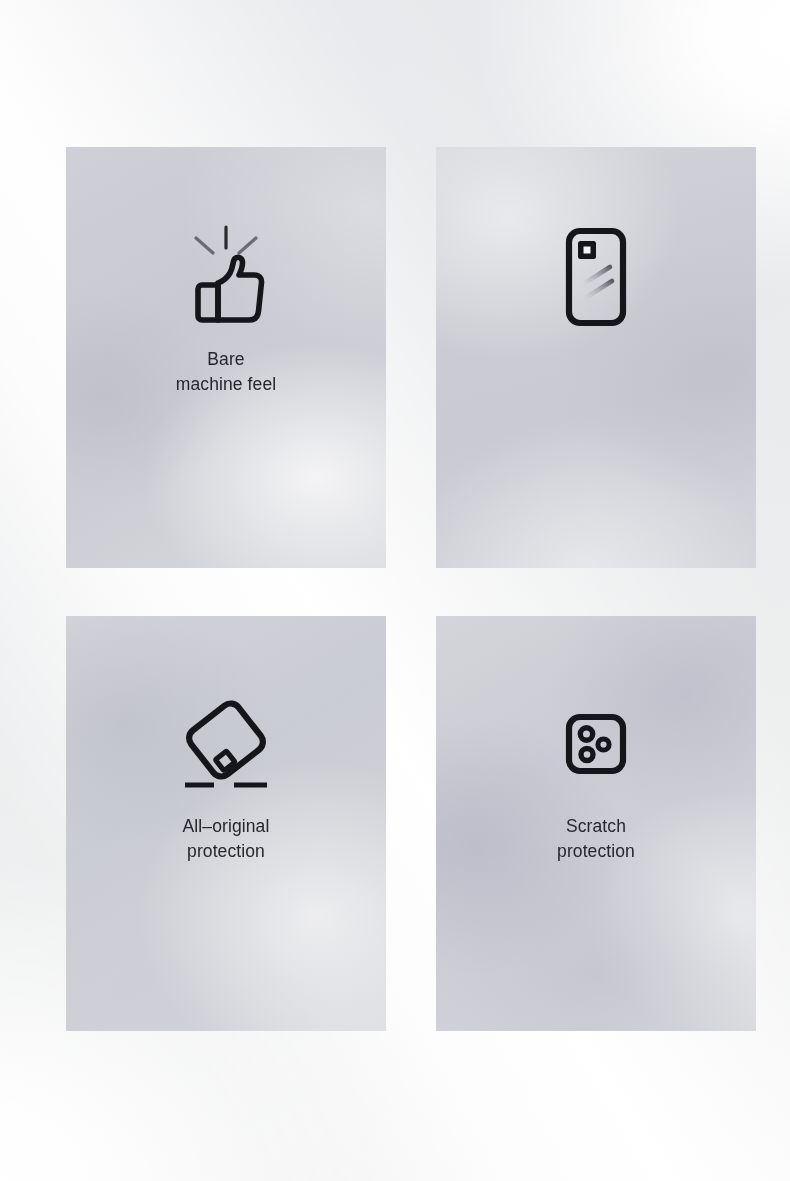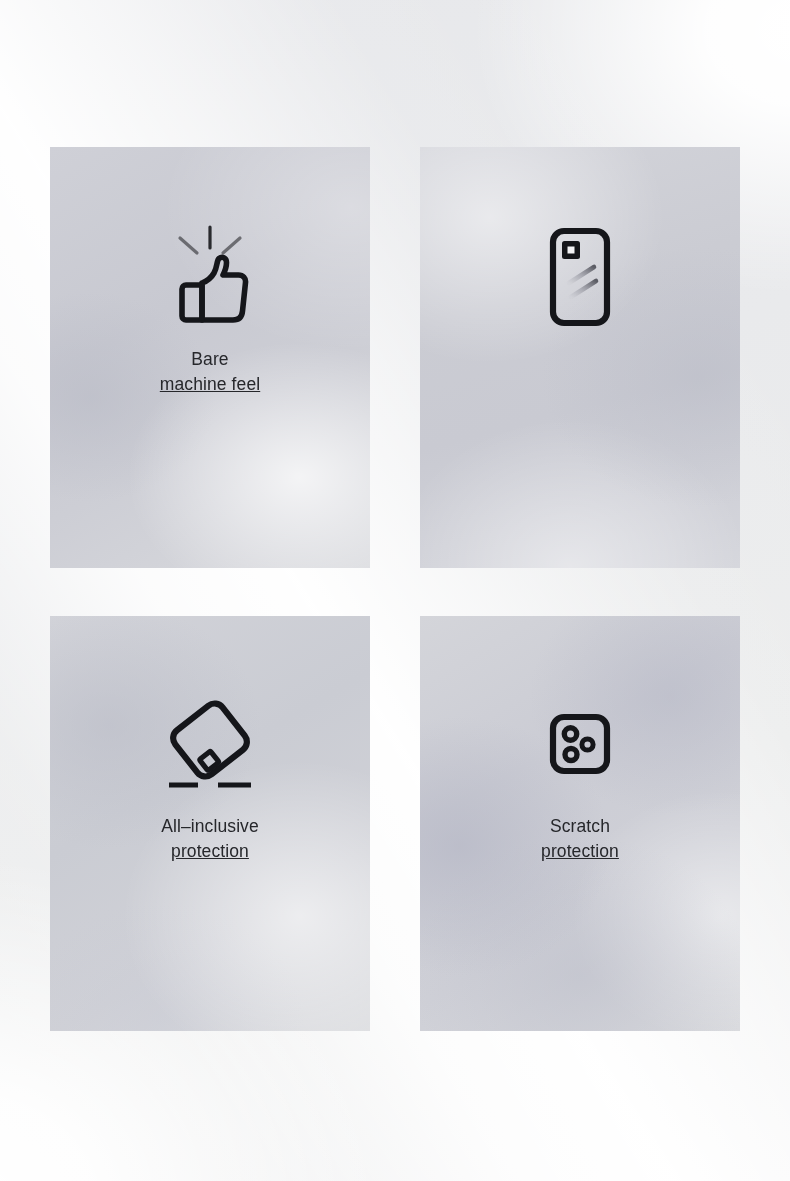--- a/index.html
+++ b/index.html
@@ -37,21 +37,21 @@
         rgba(255,255,255,0.60) 56%,
         rgba(255,255,255,0.10) 70%,
         rgba(255,255,255,0.00) 86%),
       
       linear-gradient(160deg, #e6e7ea 0%, #e9eaec 40%, #eceded 70%, #f3f3f4 100%);
   }
 
   
   #grid {
     position: absolute;
-    left: 50px;
+    left: 66px;
     top: 147px;
     width: 610px;
     display: grid;
     grid-template-columns: 320px 320px;
     grid-template-rows: 421px 415px;
     column-gap: 50px;
     row-gap: 48px;
   }
 
   .card {
@@ -112,21 +112,21 @@
   .card-3 .icon-wrap, .card-4 .icon-wrap { margin-top: 72px; }
 
   .caption {
     margin-top: 14px;
     text-align: center;
     color: #26272b;
     font-size: 17.5px;
     line-height: 24.5px;
     letter-spacing: 0.1px;
   }
-  .caption .l2 { display: block; text-decoration: underline; }
+  .caption .l2 { display: block; }
 </style>
 </head>
 <body>
 
 <div id="page-bg"></div>
 
 <div id="grid">
 
   <div class="card card-1">
     <div class="cloud"></div>
@@ -186,21 +186,21 @@
           <g transform="rotate(-38 50 44)">
             <rect x="20" y="16" width="60" height="56" rx="10" ry="10" stroke="#15161a" stroke-width="6.2" fill="none"></rect>
             <rect x="29.5" y="53" width="14" height="14" rx="1.5" ry="1.5" stroke="#15161a" stroke-width="5.2" fill="none"></rect>
           </g>
 
           <line x1="9" y1="89" x2="38" y2="89" stroke="#15161a" stroke-width="5" stroke-linecap="butt"></line>
           <line x1="58" y1="89" x2="91" y2="89" stroke="#15161a" stroke-width="5" stroke-linecap="butt"></line>
         </svg>
       </div>
       <div class="caption">
-        <span>All–inclusive</span>
+        <span>All–original</span>
         <span class="l2">protection</span>
       </div>
     </div>
   </div>
 
   <div class="card card-4">
     <div class="cloud"></div>
     <div class="card-inner">
       <div class="icon-wrap">
         <svg width="62" height="62" viewBox="0 0 62 62" fill="none" xmlns="http://www.w3.org/2000/svg" aria-hidden="true">

